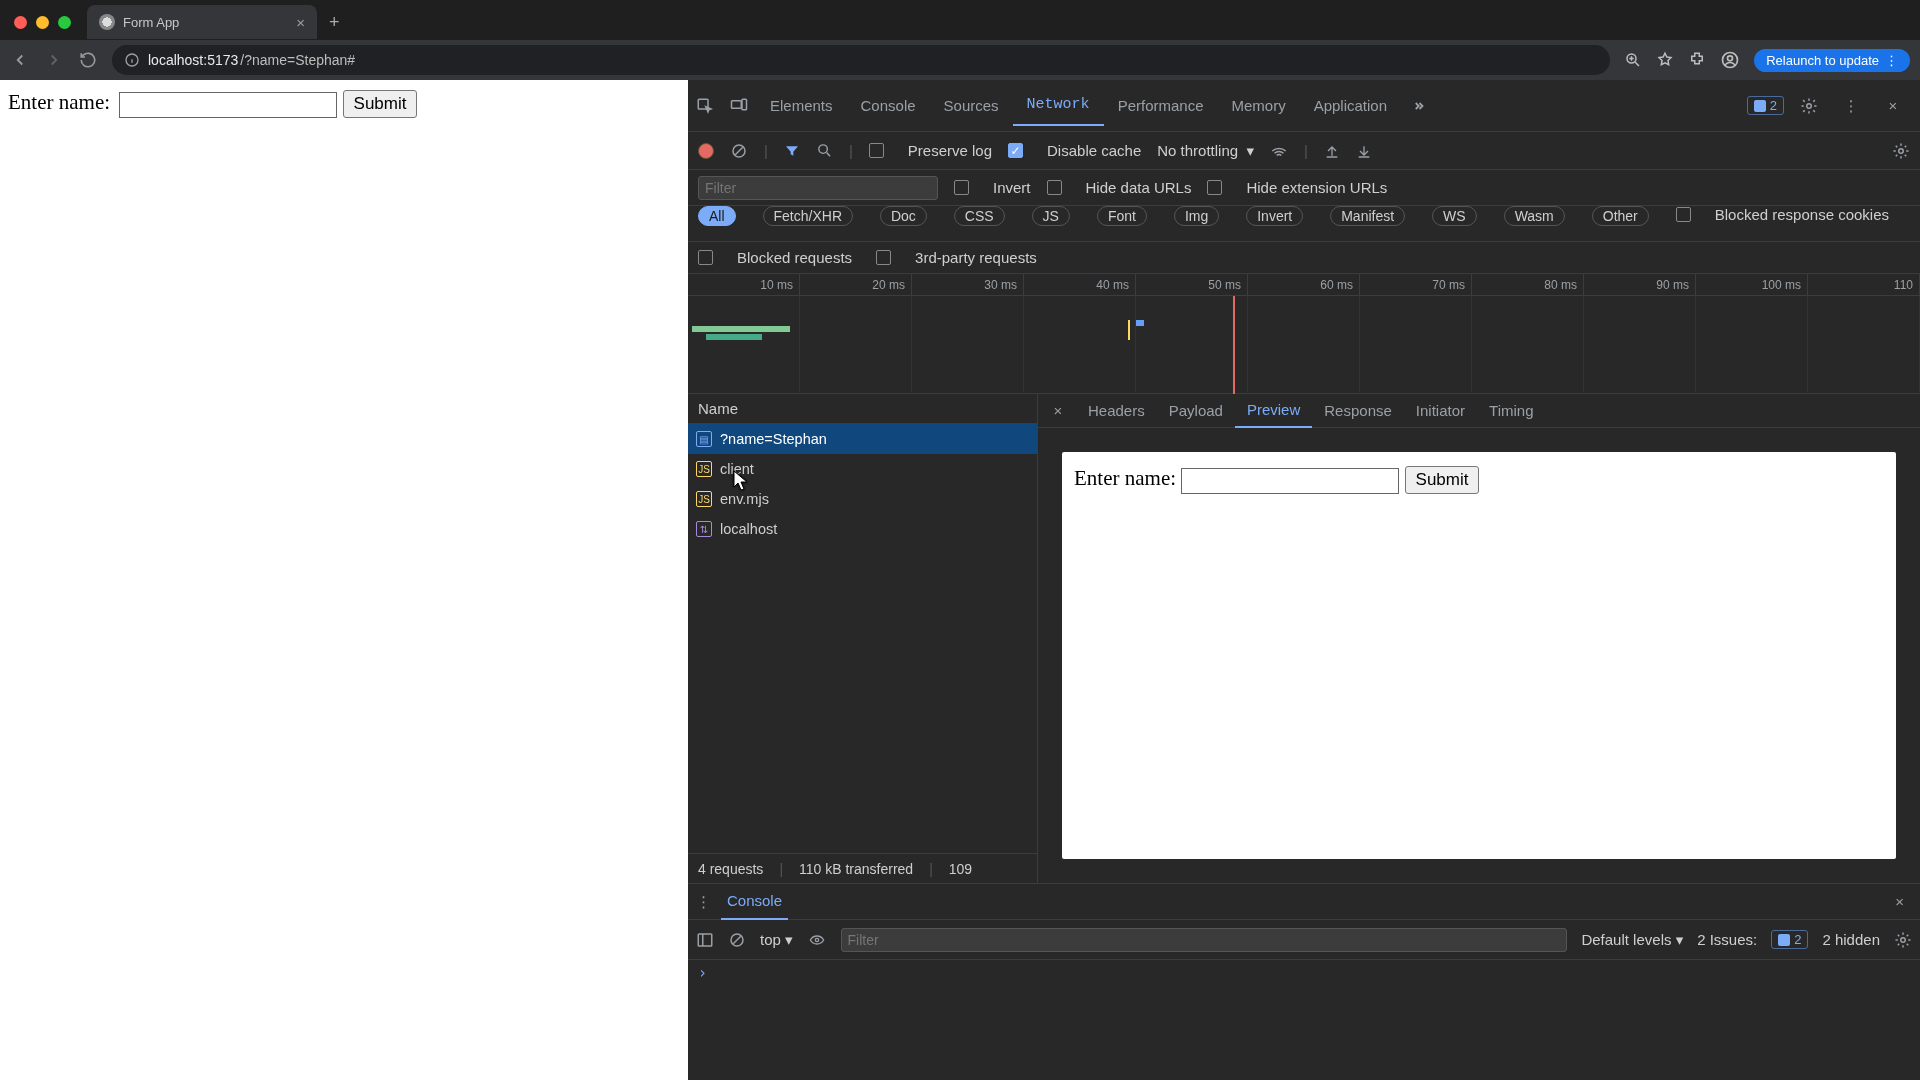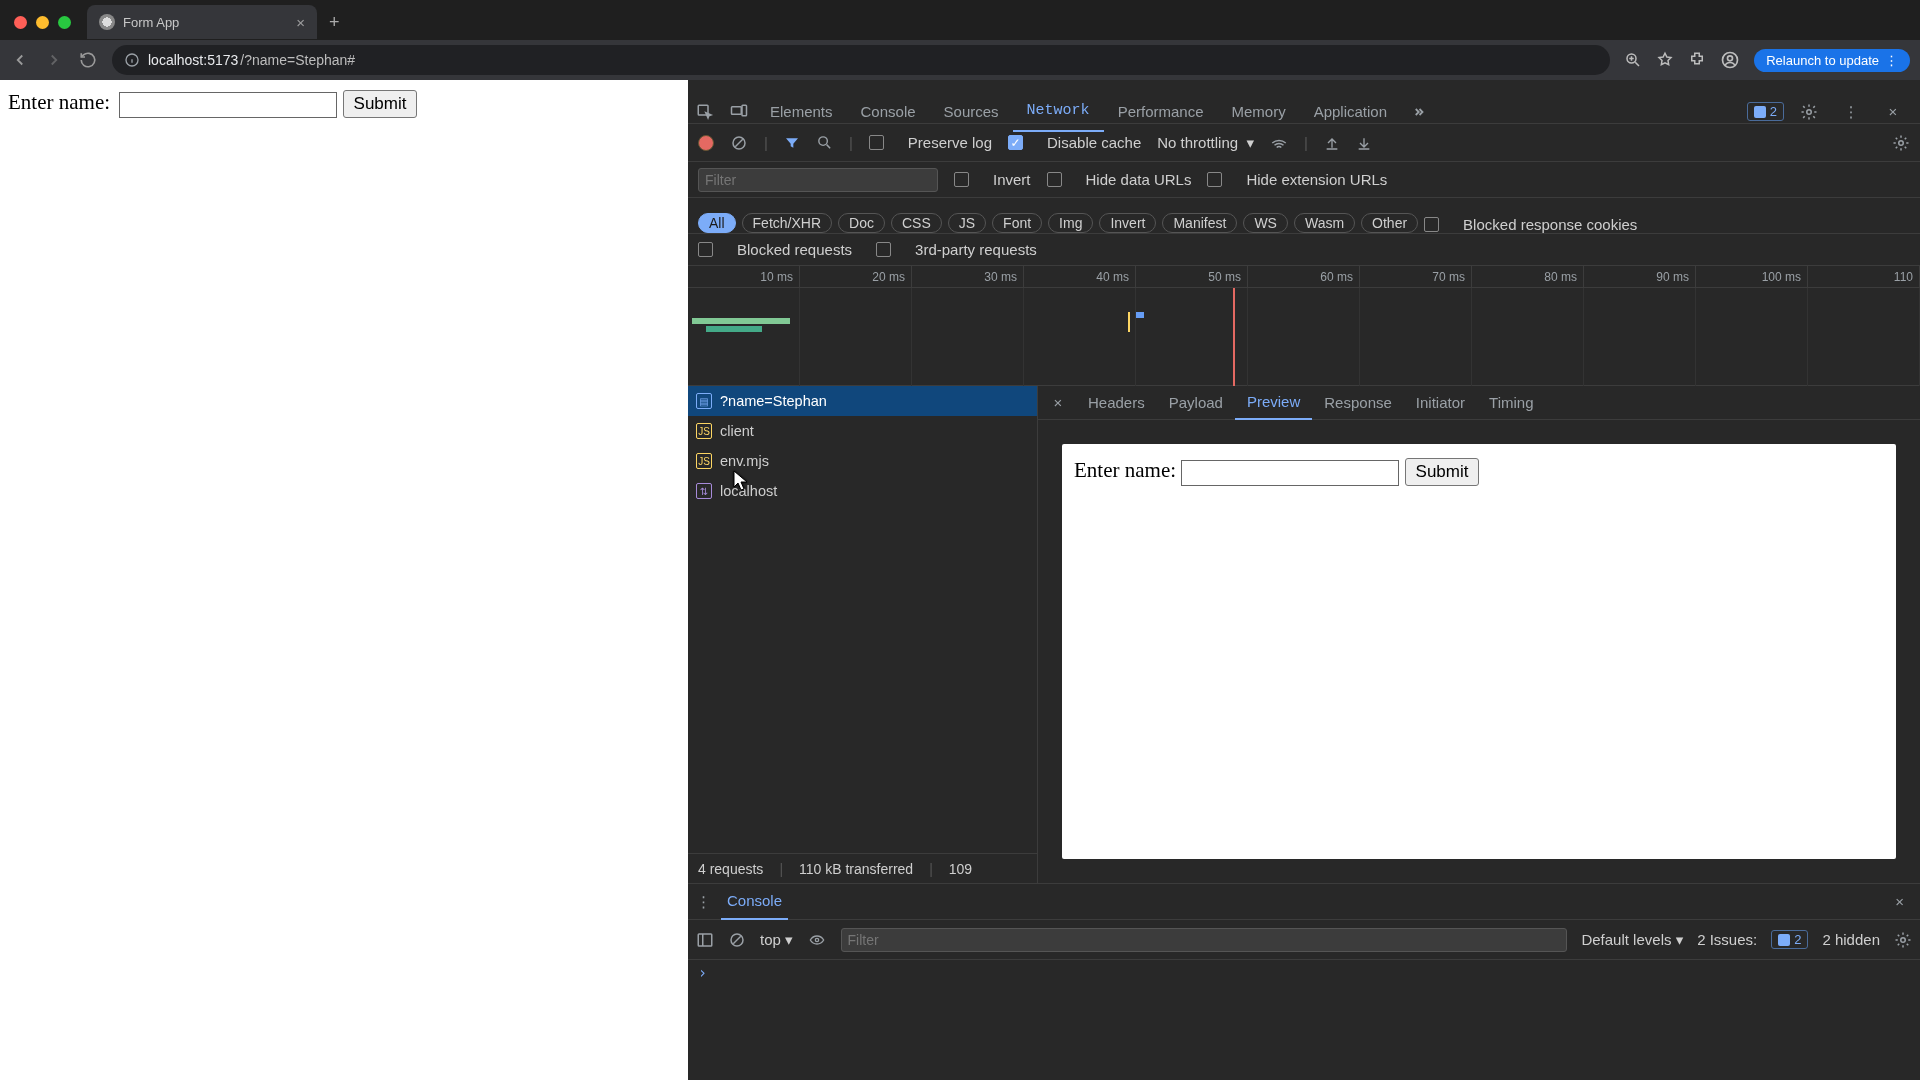--- a/index.html
+++ b/index.html
@@ -30,21 +30,21 @@
   
   .main { display: flex; height: calc(1080px - 80px); }
   .page { width: 688px; background: #fff; color: #000; padding: 10px 8px; font-family: "Times New Roman", serif; font-size: 21px; }
   .page label { margin-right: 4px; }
   .page input[type=text] { width: 218px; height: 26px; border: 1px solid #666; background: #fff; padding: 2px 4px; }
   .page button { font-family: Arial; font-size: 17px; padding: 3px 10px; border: 1px solid #767676; background: #efefef; border-radius: 3px; }
 
   .devtools { flex: 1; display: flex; flex-direction: column; background: #282828; color: #cfcfcf; font-size: 15px; }
 
   
-  .dt-tabs { display: flex; align-items: center; height: 24px; border-bottom: 1px solid #3c3c3c; margin-top: 20px; }
+  .dt-tabs { display: flex; align-items: center; height: 52px; border-bottom: 1px solid #3c3c3c; }
   .dt-ico { width: 34px; height: 40px; display: flex; align-items: center; justify-content: center; color: #9aa0a6; }
   .dt-tab { padding: 0 14px; height: 40px; display:flex; align-items:center; color: #9aa0a6; cursor: pointer; }
   .dt-tab.active { color: #7cacf8; border-bottom: 2px solid #7cacf8; font-family: Liberation Mono, monospace; }
   .dt-right { margin-left: auto; display: flex; align-items: center; gap: 8px; padding-right: 10px; }
   .badge { display:flex; align-items:center; gap:4px; border:1px solid #4a6; color:#7cacf8; border-color:#4a6b9a; border-radius:3px; padding:1px 6px; font-size:13px;}
   .badge .sq { width:12px; height:12px; background:#7cacf8; border-radius:2px;}
 
   
   .net-ctrl { display: flex; align-items: center; height: 38px; padding: 0 10px; gap: 16px; border-bottom: 1px solid #3c3c3c; }
   .rec { width: 16px; height: 16px; border-radius: 50%; background: #e46962; border: 1px solid #653; }
@@ -53,21 +53,21 @@
   .chk { display: flex; align-items: center; gap: 24px; }
   .chk .box { width: 15px; height: 15px; border: 1px solid #888; border-radius: 2px; display:flex; align-items:center; justify-content:center; font-size:12px; color:#fff;}
   .chk .box.checked { background: #7cacf8; border-color:#7cacf8; }
   .sel { color: #cfcfcf; }
 
   
   .filter-row { display:flex; align-items:center; height: 36px; padding: 0 10px; gap: 16px; border-bottom: 1px solid #3c3c3c; }
   .filter-input { width: 240px; height: 24px; background: #3c3c3c; border: 1px solid #555; color: #9aa0a6; padding: 0 6px; border-radius: 3px; font-size:14px;}
 
   
-  .pill-row { display:flex; align-items:flex-end; height: 36px; padding: 0 10px; gap: 6px; border-bottom: 1px solid #3c3c3c; flex-wrap: wrap; }
+  .pill-row { display:flex; align-items:flex-start; height: 36px; padding: 0 10px; gap: 6px; border-bottom: 1px solid #3c3c3c; flex-wrap: wrap; flex-direction: column; }
   .pill { border: 1px solid #555; border-radius: 10px; padding: 1px 10px; font-size: 14px; color:#cfcfcf; }
   .pill.active { background:#7cacf8; color:#1b1b1b; border-color:#7cacf8; }
   .pill-row .chk { margin-left: 0; }
 
   .check-row { display:flex; align-items:center; height: 32px; padding: 0 10px; gap: 24px; border-bottom: 1px solid #3c3c3c; }
 
   
   .timeline { height: 120px; border-bottom: 1px solid #3c3c3c; position: relative; background:#282828; }
   .tl-header { display:flex; height:22px; border-bottom: 1px solid #3c3c3c;}
   .tl-col { flex:1; border-right:1px solid #3c3c3c; text-align:right; padding-right:6px; font-size:12px; color:#9aa0a6; line-height:22px;}
@@ -375,20 +375,21 @@
         <div class="bar1"></div>
         <div class="bar2"></div>
         <div class="mark1"></div>
         <div class="mark1b"></div>
         <div class="mark2"></div>
       </div>
     </div>
 
     <div class="net-body">
       <div class="req-list">
+        <div class="req-head">Name</div>
         <div id="req-slot" style="flex:1;">
             <div class="req-item sel">
               <span class="req-ico doc">▤</span>
               <span>?name=Stephan</span>
             </div>
             <div class="req-item">
               <span class="req-ico js">JS</span>
               <span>client</span>
             </div>
             <div class="req-item">

